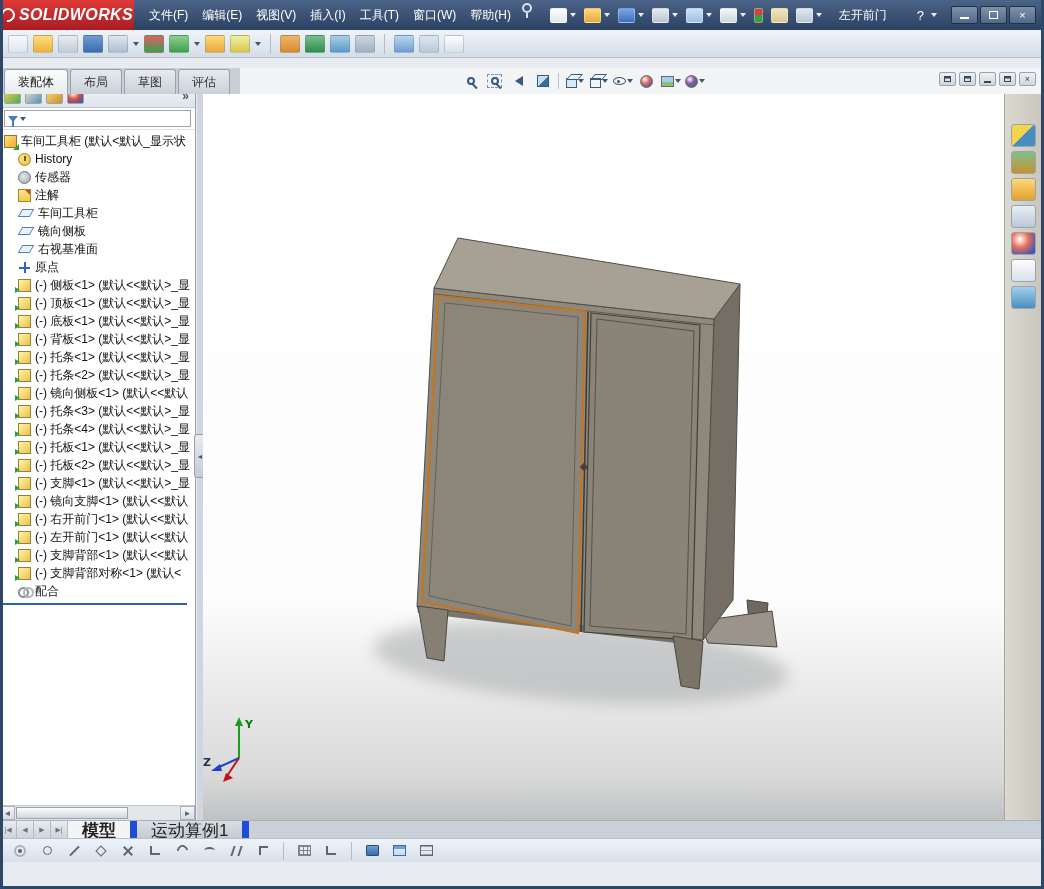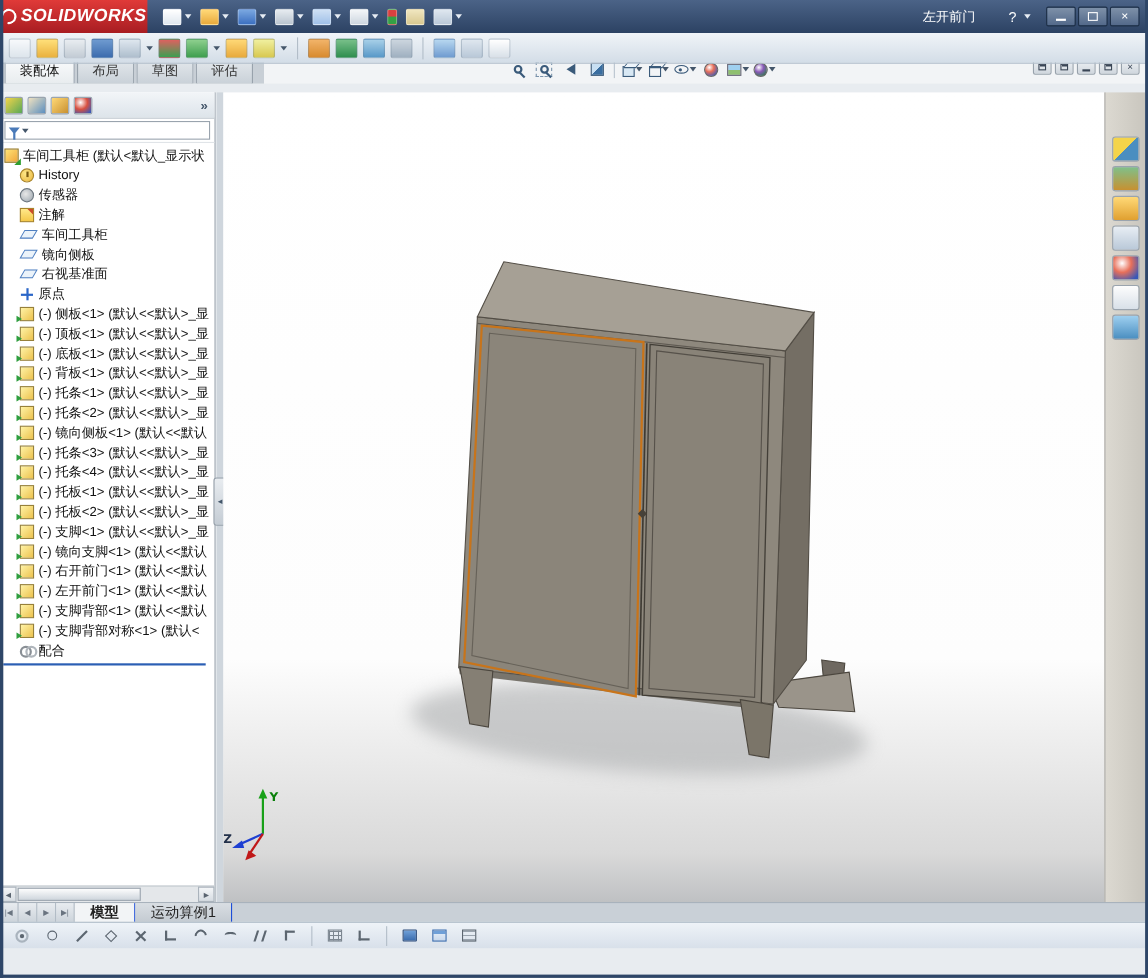--- a/index.html
+++ b/index.html
@@ -54,21 +54,21 @@
   .c1{background:linear-gradient(180deg,#f7f9fb,#dde5ec);} .c2{background:linear-gradient(180deg,#ffe07a,#eab13e);}
   .c3{background:linear-gradient(180deg,#e9edf1,#c3ccd5);} .c4{background:linear-gradient(180deg,#6f9bd0,#3c6cae);}
   .c5{background:linear-gradient(180deg,#dfe7ef,#aebecd);} .c6{background:linear-gradient(180deg,#e06060,#3aa050);}
   .c7{background:linear-gradient(180deg,#8fd08f,#3e9e4e);} .c8{background:linear-gradient(180deg,#ffd977,#e8a93c);}
   .c9{background:linear-gradient(180deg,#f0f0a0,#d8c850);} .c10{background:linear-gradient(180deg,#f2b46a,#d88a2e);}
   .c11{background:linear-gradient(180deg,#79c08a,#2e8e4e);} .c12{background:linear-gradient(180deg,#a8d0e8,#5898c8);}
   .c13{background:linear-gradient(180deg,#cdd6df,#9fb0c0);} .c14{background:linear-gradient(180deg,#b8d8f0,#6f9bd0);}
   .c15{background:linear-gradient(180deg,#dfe7ef,#b9c8d8);} .c16{background:linear-gradient(180deg,#ffffff,#d8e0e8);}
 
   
-  .tabband { position:absolute; left:0; top:50px; width:1044px; height:26px; background:#f2f4f6; z-index:30; }
+  .tabband { position:absolute; left:0; top:68px; width:1044px; height:26px; background:#f2f4f6; z-index:30; }
   .tabband-left { position:absolute; left:0; top:0; width:240px; height:26px; background:#c8cfd6; }
   .cmdtabs { position:absolute; left:4px; bottom:0; display:flex; }
   .ctab { padding:4px 13px 3px; font-size:12px; color:#333; background:linear-gradient(180deg,#e6eaee,#c9d1d8);
     border:1px solid #98a2ac; border-bottom:none; border-radius:3px 3px 0 0; margin-right:2px; }
   .ctab.active { background:linear-gradient(180deg,#fbfcfd,#e8ecef); color:#111; }
   .headsup { position:absolute; left:460px; top:2px; height:22px; display:flex; align-items:center; gap:3px; }
   .hu { width:21px; height:20px; display:flex; align-items:center; justify-content:center; position:relative; border-radius:2px; }
   .husep { width:1px; height:16px; background:#b9c4cf; margin:0 2px; }
   .hudrop { width:0;height:0;border-left:3px solid transparent;border-right:3px solid transparent;border-top:4px solid #44566a; margin-left:1px; }
   .mag { width:8px; height:8px; border:2px solid #3a5a7a; border-radius:50%; position:relative; display:block; }
@@ -150,22 +150,22 @@
   .tp4{background:linear-gradient(180deg,#e8eef4,#b9c8d8);}
   .tp5{background:radial-gradient(circle at 35% 30%,#fff,#e8705a 40%,#3858b8 85%);}
   .tp6{background:linear-gradient(180deg,#fdfdfd,#d8e0e8);}
   .tp7{background:linear-gradient(180deg,#9fd0f0,#4a8ec0);}
 
   
   .bottomtabs { position:absolute; left:0; top:820px; width:1044px; height:18px; background:#c9d0d7;
     border-top:1px solid #a8b2bc; display:flex; align-items:stretch; }
   .navbtn { width:17px; display:flex; align-items:center; justify-content:center; font-size:7px; color:#6a7480;
     background:linear-gradient(180deg,#e8ecf0,#cdd4db); border-right:1px solid #b2bcc6; }
-  .btab { padding:2px 14px 1px; font-size:13px; color:#222; background:linear-gradient(180deg,#d9dee3,#c4cbd2);
-    border-right:1px solid #1d4ed8; display:flex; align-items:center; }
+  .btab { padding:2px 14px 1px; font-size:17px; color:#222; background:linear-gradient(180deg,#d9dee3,#c4cbd2);
+    border-right:7px solid #1d4ed8; display:flex; align-items:center; }
   .btab.active { background:#f2f4f6; font-weight:bold; }
 
   .sketchbar { position:absolute; left:0; top:838px; width:1044px; height:24px;
     background:linear-gradient(180deg,#eef3f8,#d8e0ea); border-top:1px solid #b4c0cc;
     display:flex; align-items:center; padding-left:10px; gap:7px; }
   .ski { width:20px; height:17px; display:flex; align-items:center; justify-content:center; }
   .sksep { width:1px; height:18px; background:#b2bdc8; margin:0 3px; }
   .sk-point { width:4px; height:4px; background:#5c6670; border-radius:50%; outline:2px solid #aab4be; outline-offset:2px; }
   .sk-circle { width:9px; height:9px; border:1.5px solid #5c6670; border-radius:50%; }
   .sk-line { width:13px; height:2px; background:#5c6670; transform:rotate(-45deg); }
@@ -195,20 +195,30 @@
 </style>
 </head>
 <body>
 
 <div class="window">
 
   <div class="titlebar">
     <div class="logo">
       <span class="logo-swirl"></span>
       <span class="logo-text">SOLIDWORKS</span>
+    </div>
+    <div class="menus">
+      <span class="menu">文件(F)</span>
+      <span class="menu">编辑(E)</span>
+      <span class="menu">视图(V)</span>
+      <span class="menu">插入(I)</span>
+      <span class="menu">工具(T)</span>
+      <span class="menu">窗口(W)</span>
+      <span class="menu">帮助(H)</span>
+      <span class="pin"></span>
     </div>
     <div class="qtb">
       <span class="qbtn">
           <span class="qi qi-new"></span>
           <span class="dTw"></span>
         </span>
       <span class="qbtn">
           <span class="qi qi-open"></span>
           <span class="dTw"></span>
         </span>

